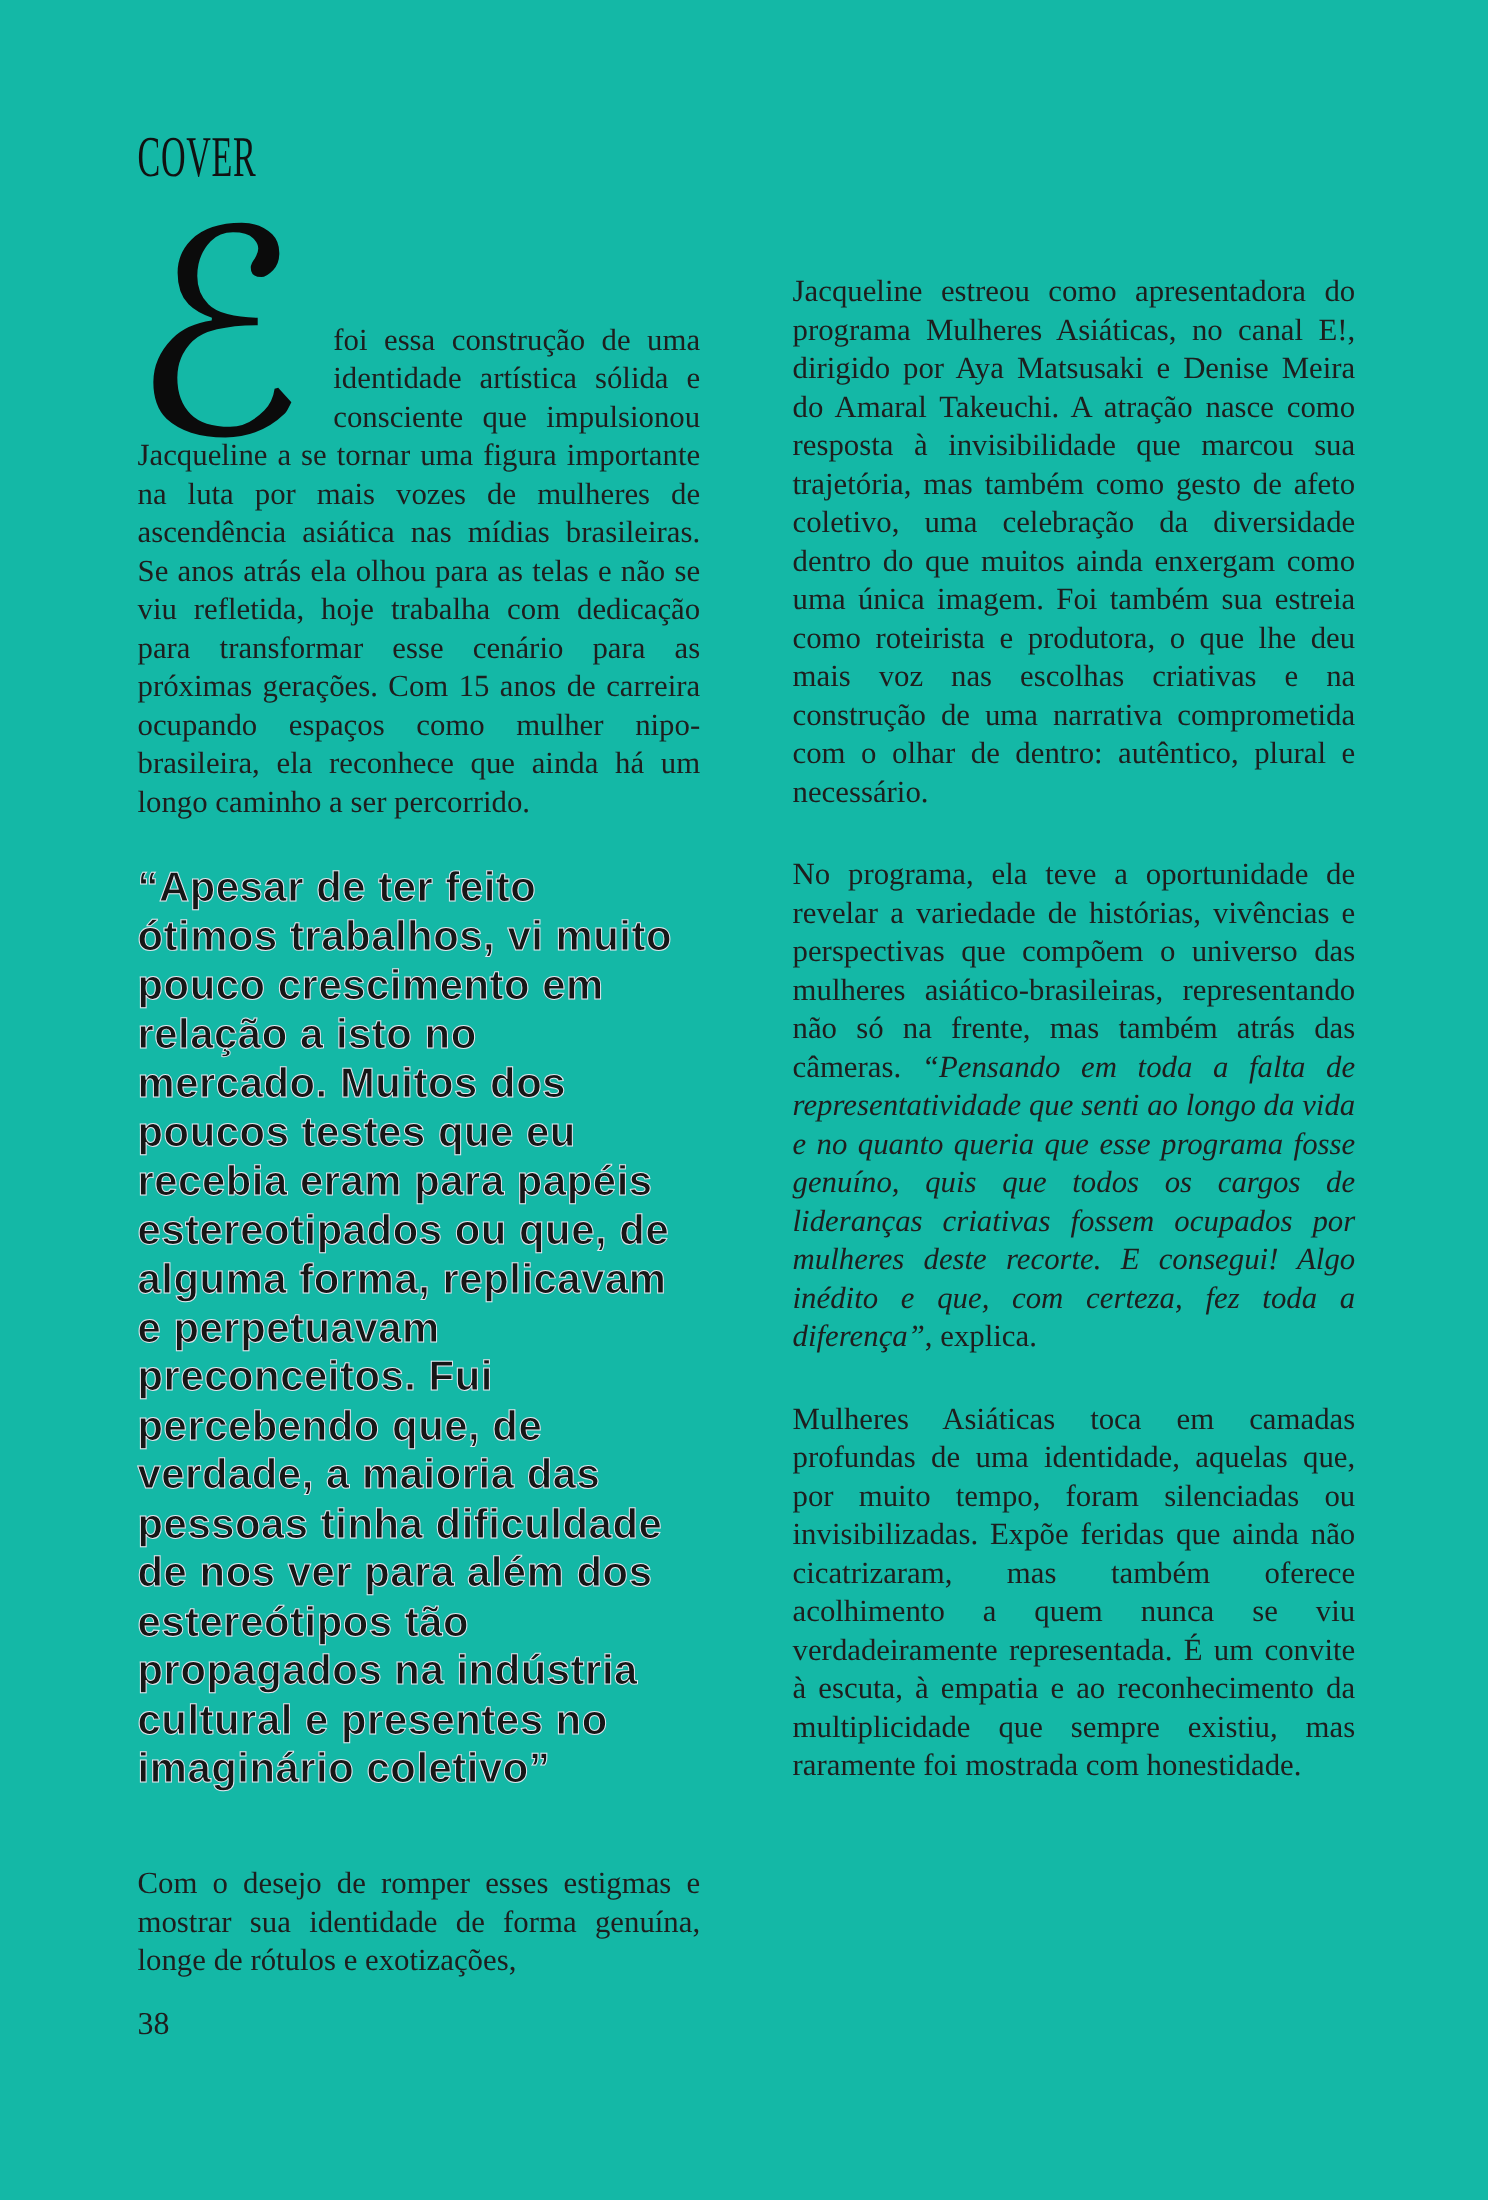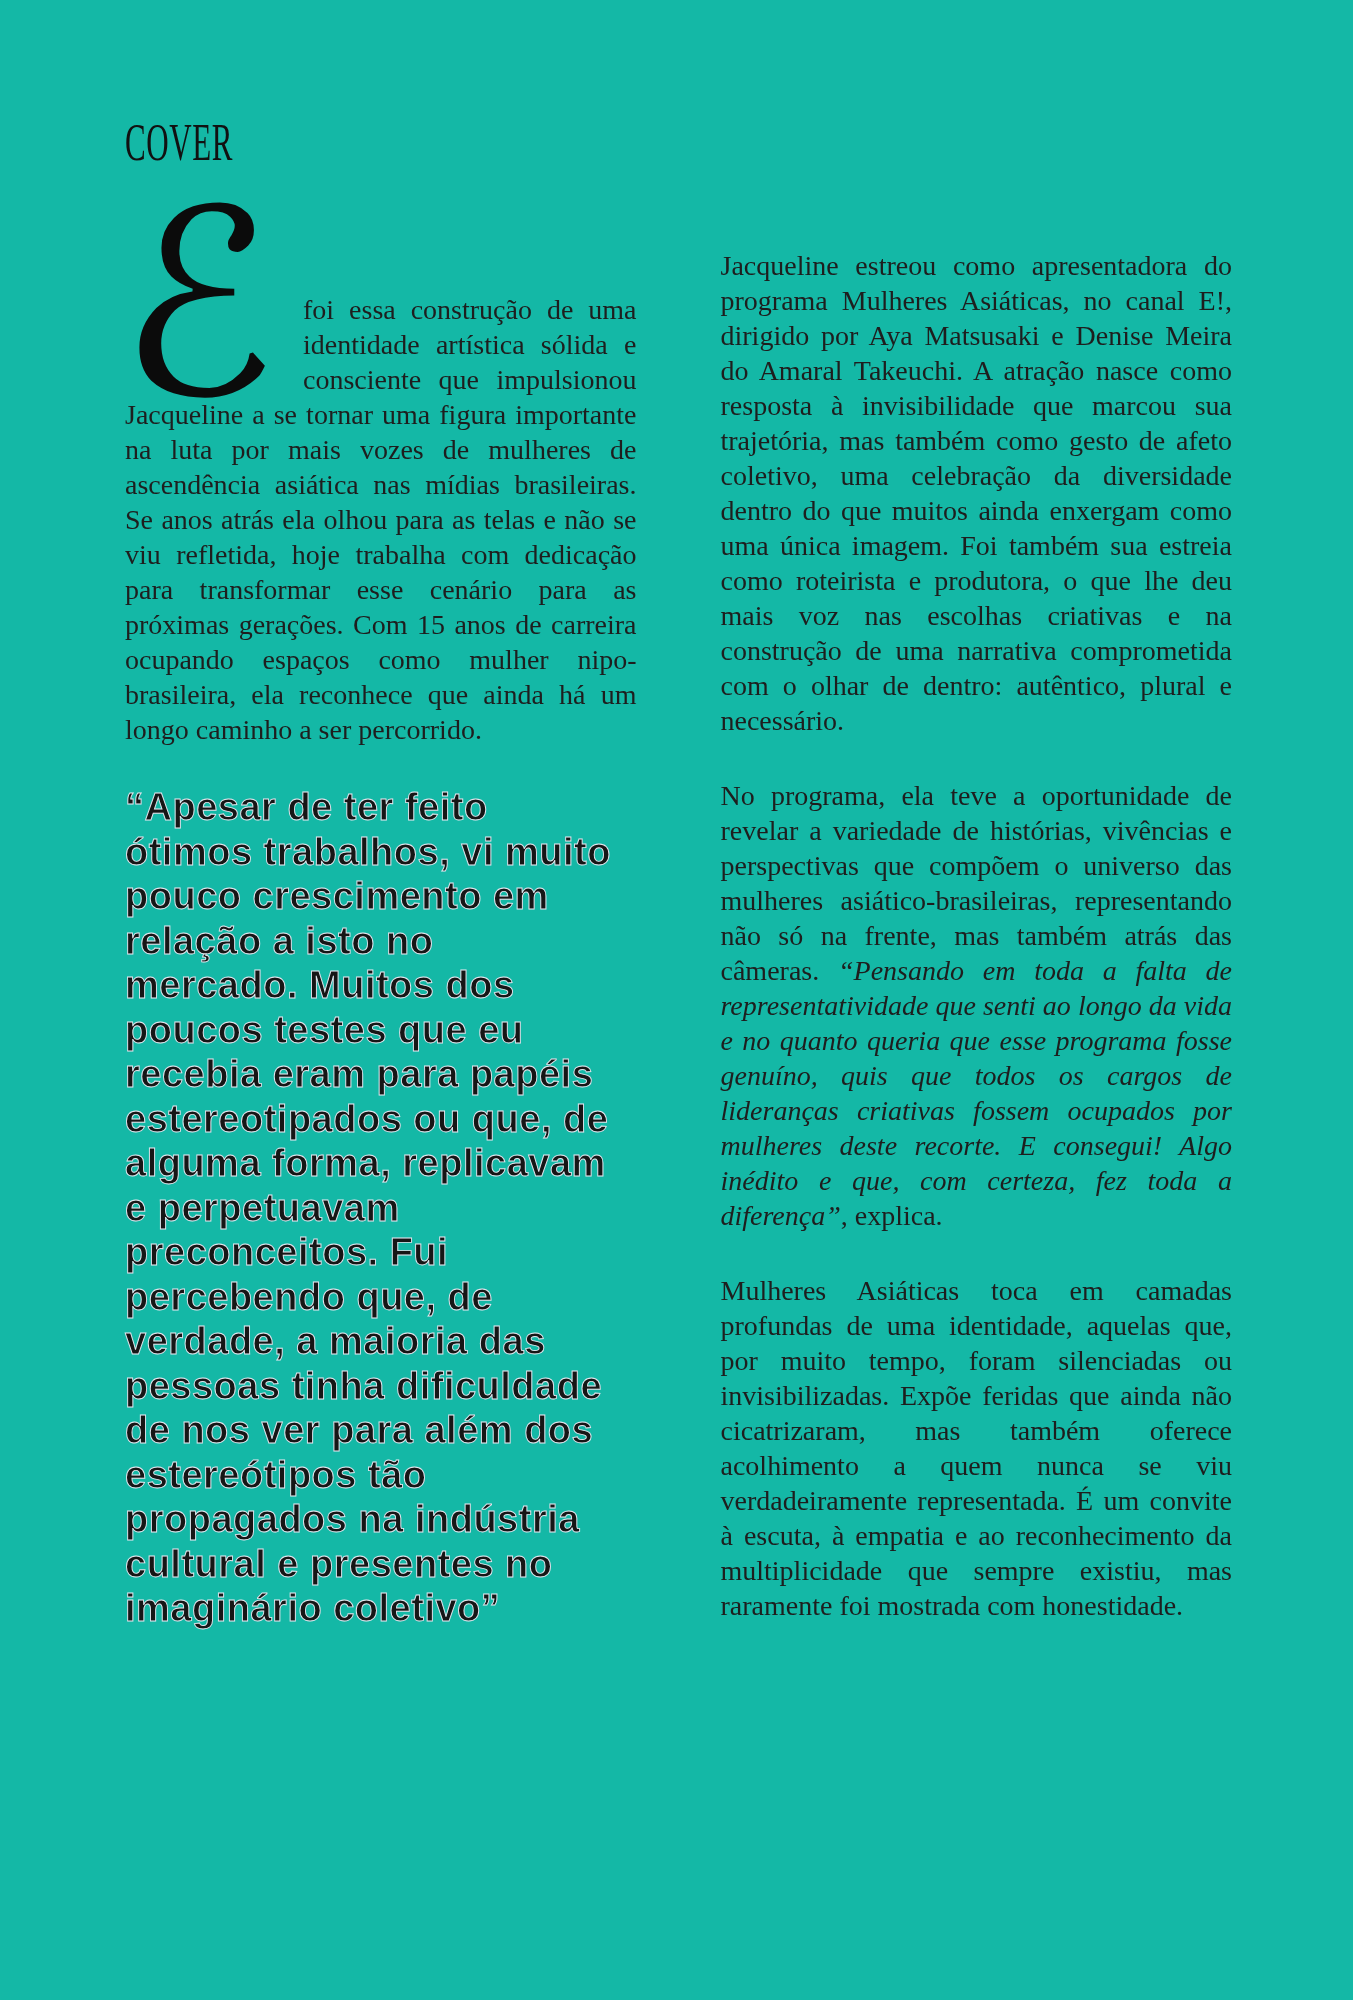--- a/index.html
+++ b/index.html
@@ -110,21 +110,23 @@
 preconceitos. Fui
 percebendo que, de
 verdade, a maioria das
 pessoas tinha dificuldade
 de nos ver para além dos
 estereótipos tão
 propagados na indústria
 cultural e presentes no
 imaginário coletivo”</div>
 
+      <p class="bodytext closing">Com o desejo de romper esses estigmas e mostrar sua identidade de forma genuína, longe de rótulos e exotizações,</p>
 
+      <div class="page-number">38</div>
     </div>
 
     <div class="col col-right">
 
       <p class="bodytext">Jacqueline estreou como apresentadora do programa Mulheres Asiáticas, no canal E!, dirigido por Aya Matsusaki e Denise Meira do Amaral Takeuchi. A atração nasce como resposta à invisibilidade que marcou sua trajetória, mas também como gesto de afeto coletivo, uma celebração da diversidade dentro do que muitos ainda enxergam como uma única imagem. Foi também sua estreia como roteirista e produtora, o que lhe deu mais voz nas escolhas criativas e na construção de uma narrativa comprometida com o olhar de dentro: autêntico, plural e necessário.</p>
 
       <p class="bodytext">
         <span>No programa, ela teve a oportunidade de revelar a variedade de histórias, vivências e perspectivas que compõem o universo das mulheres asiático-brasileiras, representando não só na frente, mas também atrás das câmeras. </span><em>“Pensando em toda a falta de representatividade que senti ao longo da vida e no quanto queria que esse programa fosse genuíno, quis que todos os cargos de lideranças criativas fossem ocupados por mulheres deste recorte. E consegui! Algo inédito e que, com certeza, fez toda a diferença”</em><span>, explica.</span>
       </p>
 

